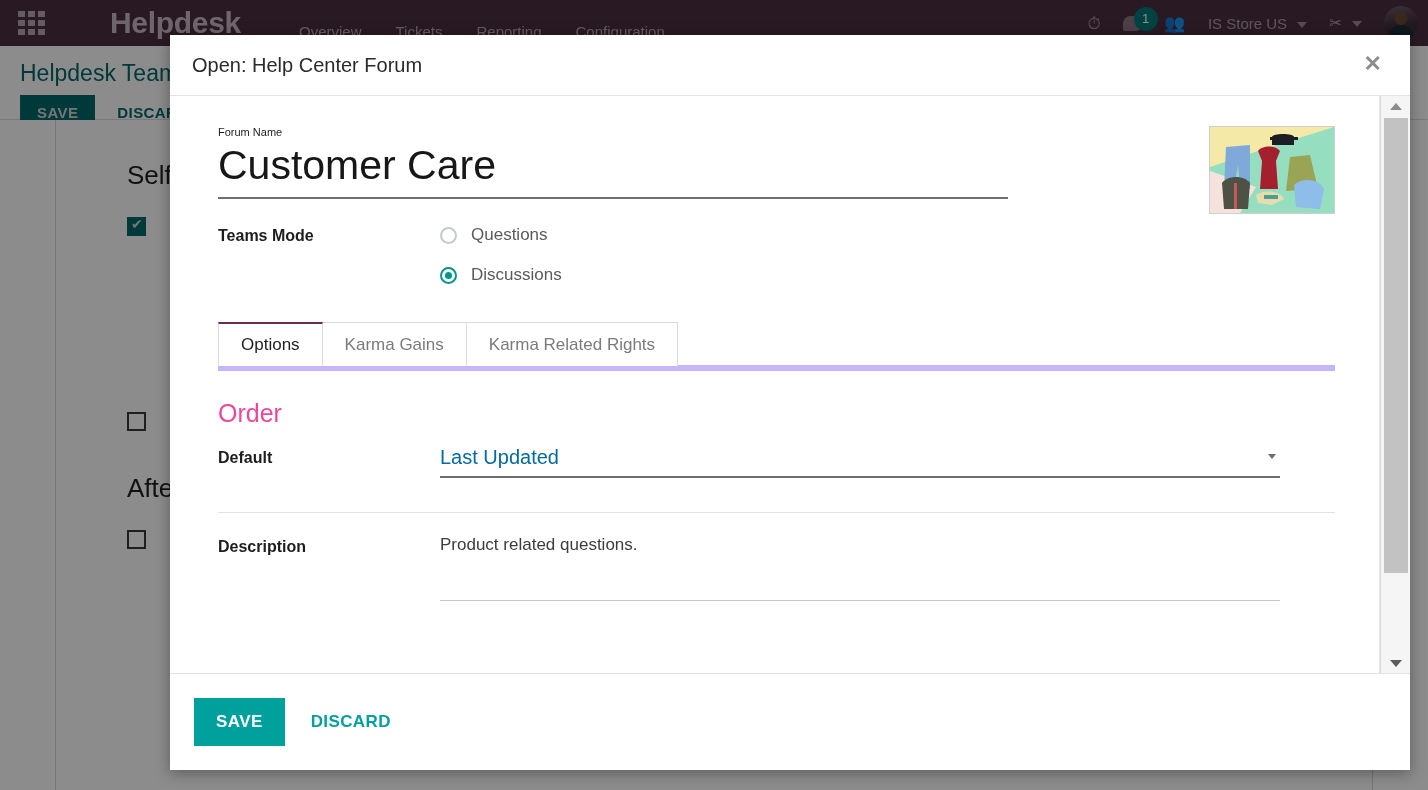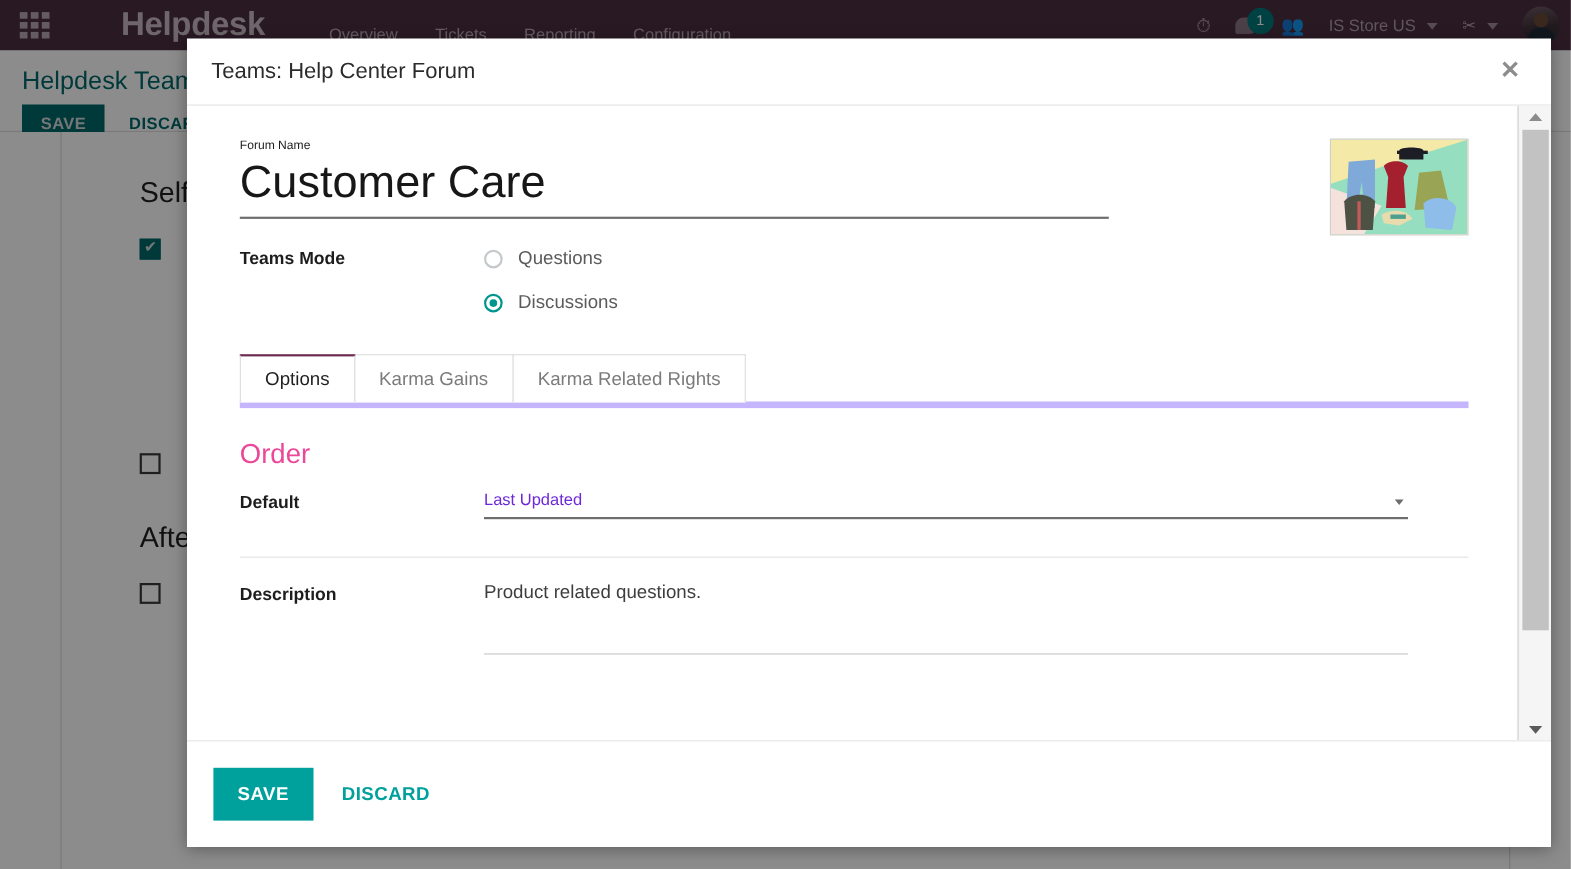--- a/index.html
+++ b/index.html
@@ -220,21 +220,21 @@
   .panel-h {
     font-size: 25px; color: #ec4899; font-weight: 400;
     margin: 0 0 18px 0;
   }
   .f-row { display:flex; align-items: flex-start; }
   .f-label {
     font-size: 16px; font-weight: bold; color: #1d1d1d;
     width: 222px; flex: 0 0 auto; padding-top: 3px;
   }
   .f-select {
-    width: 840px; font-size: 15px; color: #6d28d9;
+    width: 840px; font-size: 20px; color: #0369a1;
     border-bottom: 2px solid #6e6e6e; padding-bottom: 7px;
     position: relative;
   }
   .sel-caret {
     position: absolute; right: 4px; top: 8px;
     width: 0; height: 0;
     border-left: 4px solid transparent; border-right: 4px solid transparent;
     border-top: 5px solid #6d6d6d;
   }
   .divider-row { border-top: 1px solid #e2e2e2; margin: 34px 0 0 0; }
@@ -372,21 +372,21 @@
       </div>
     </div>
   </div>
 
   <div class="backdrop"></div>
 </div>
 
 <div class="modal">
 
   <div class="modal-header">
-    <div class="modal-title">Teams: Help Center Forum</div>
+    <div class="modal-title">Open: Help Center Forum</div>
     <button class="modal-close">✕</button>
   </div>
 
   <div class="modal-body">
     <div class="modal-scroll-area">
       <div class="form-inner">
 
         <div class="thumb">
           <svg width="124" height="86" viewBox="0 0 124 86">
             <rect x="0" y="0" width="124" height="86" fill="#f5e9a8"></rect>

